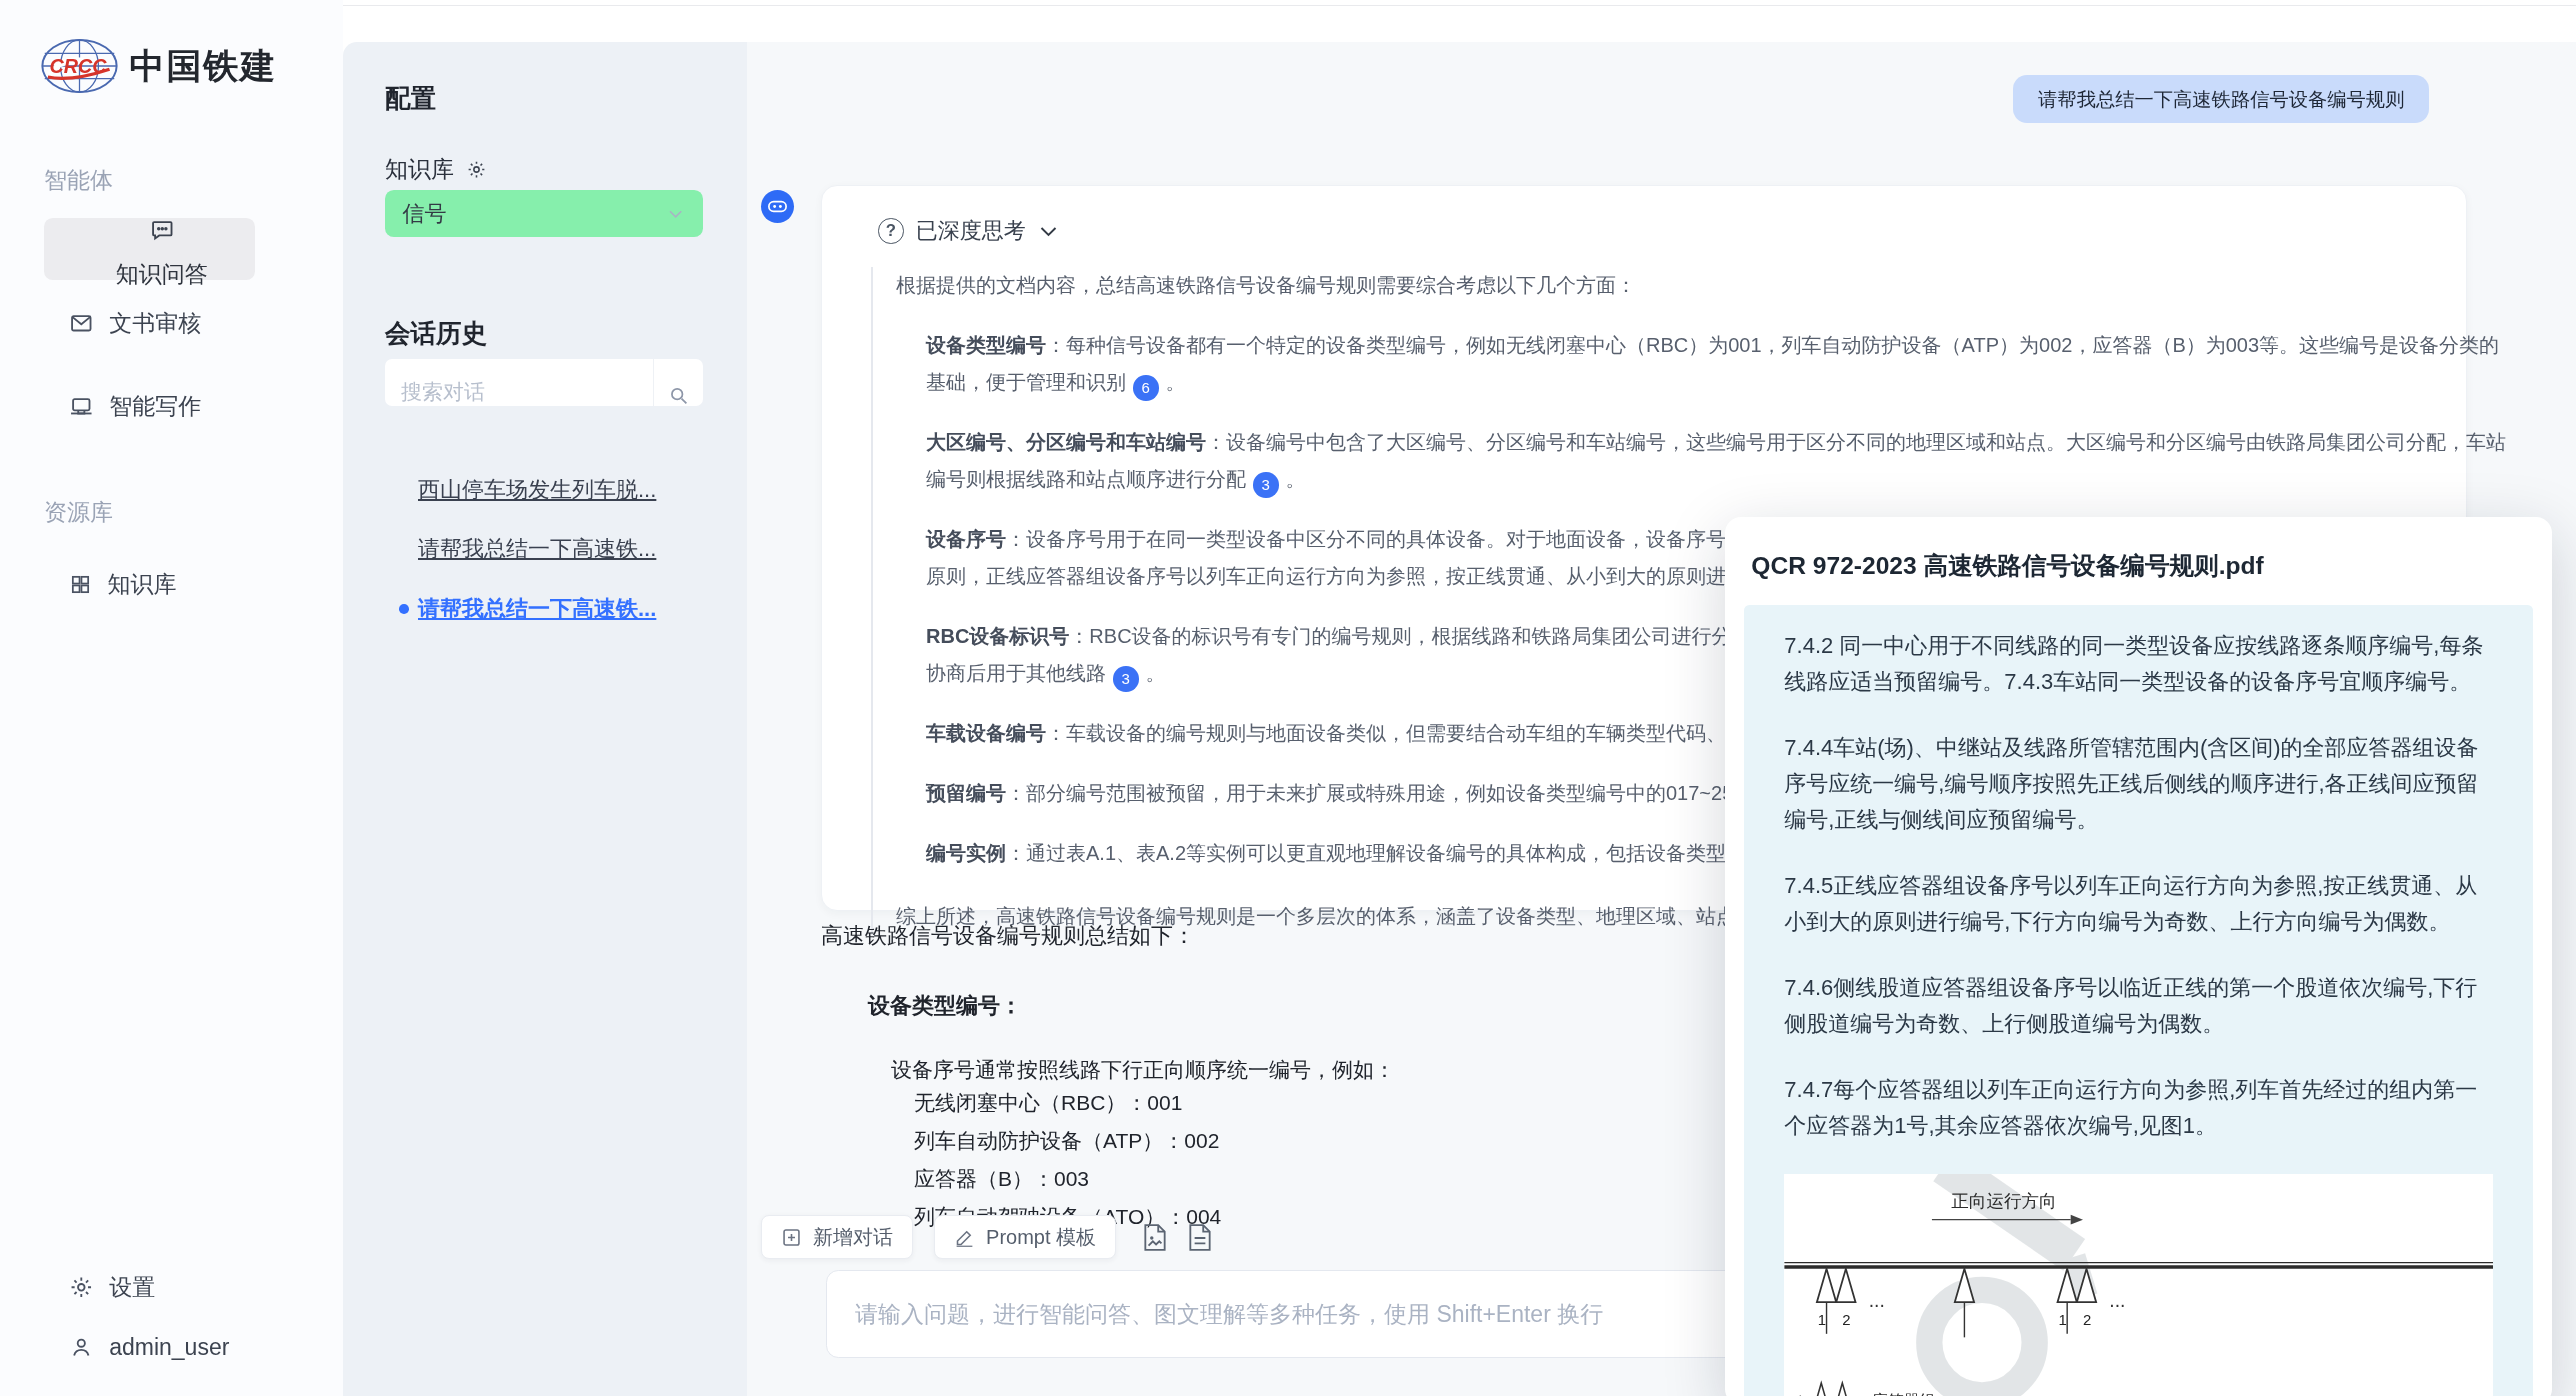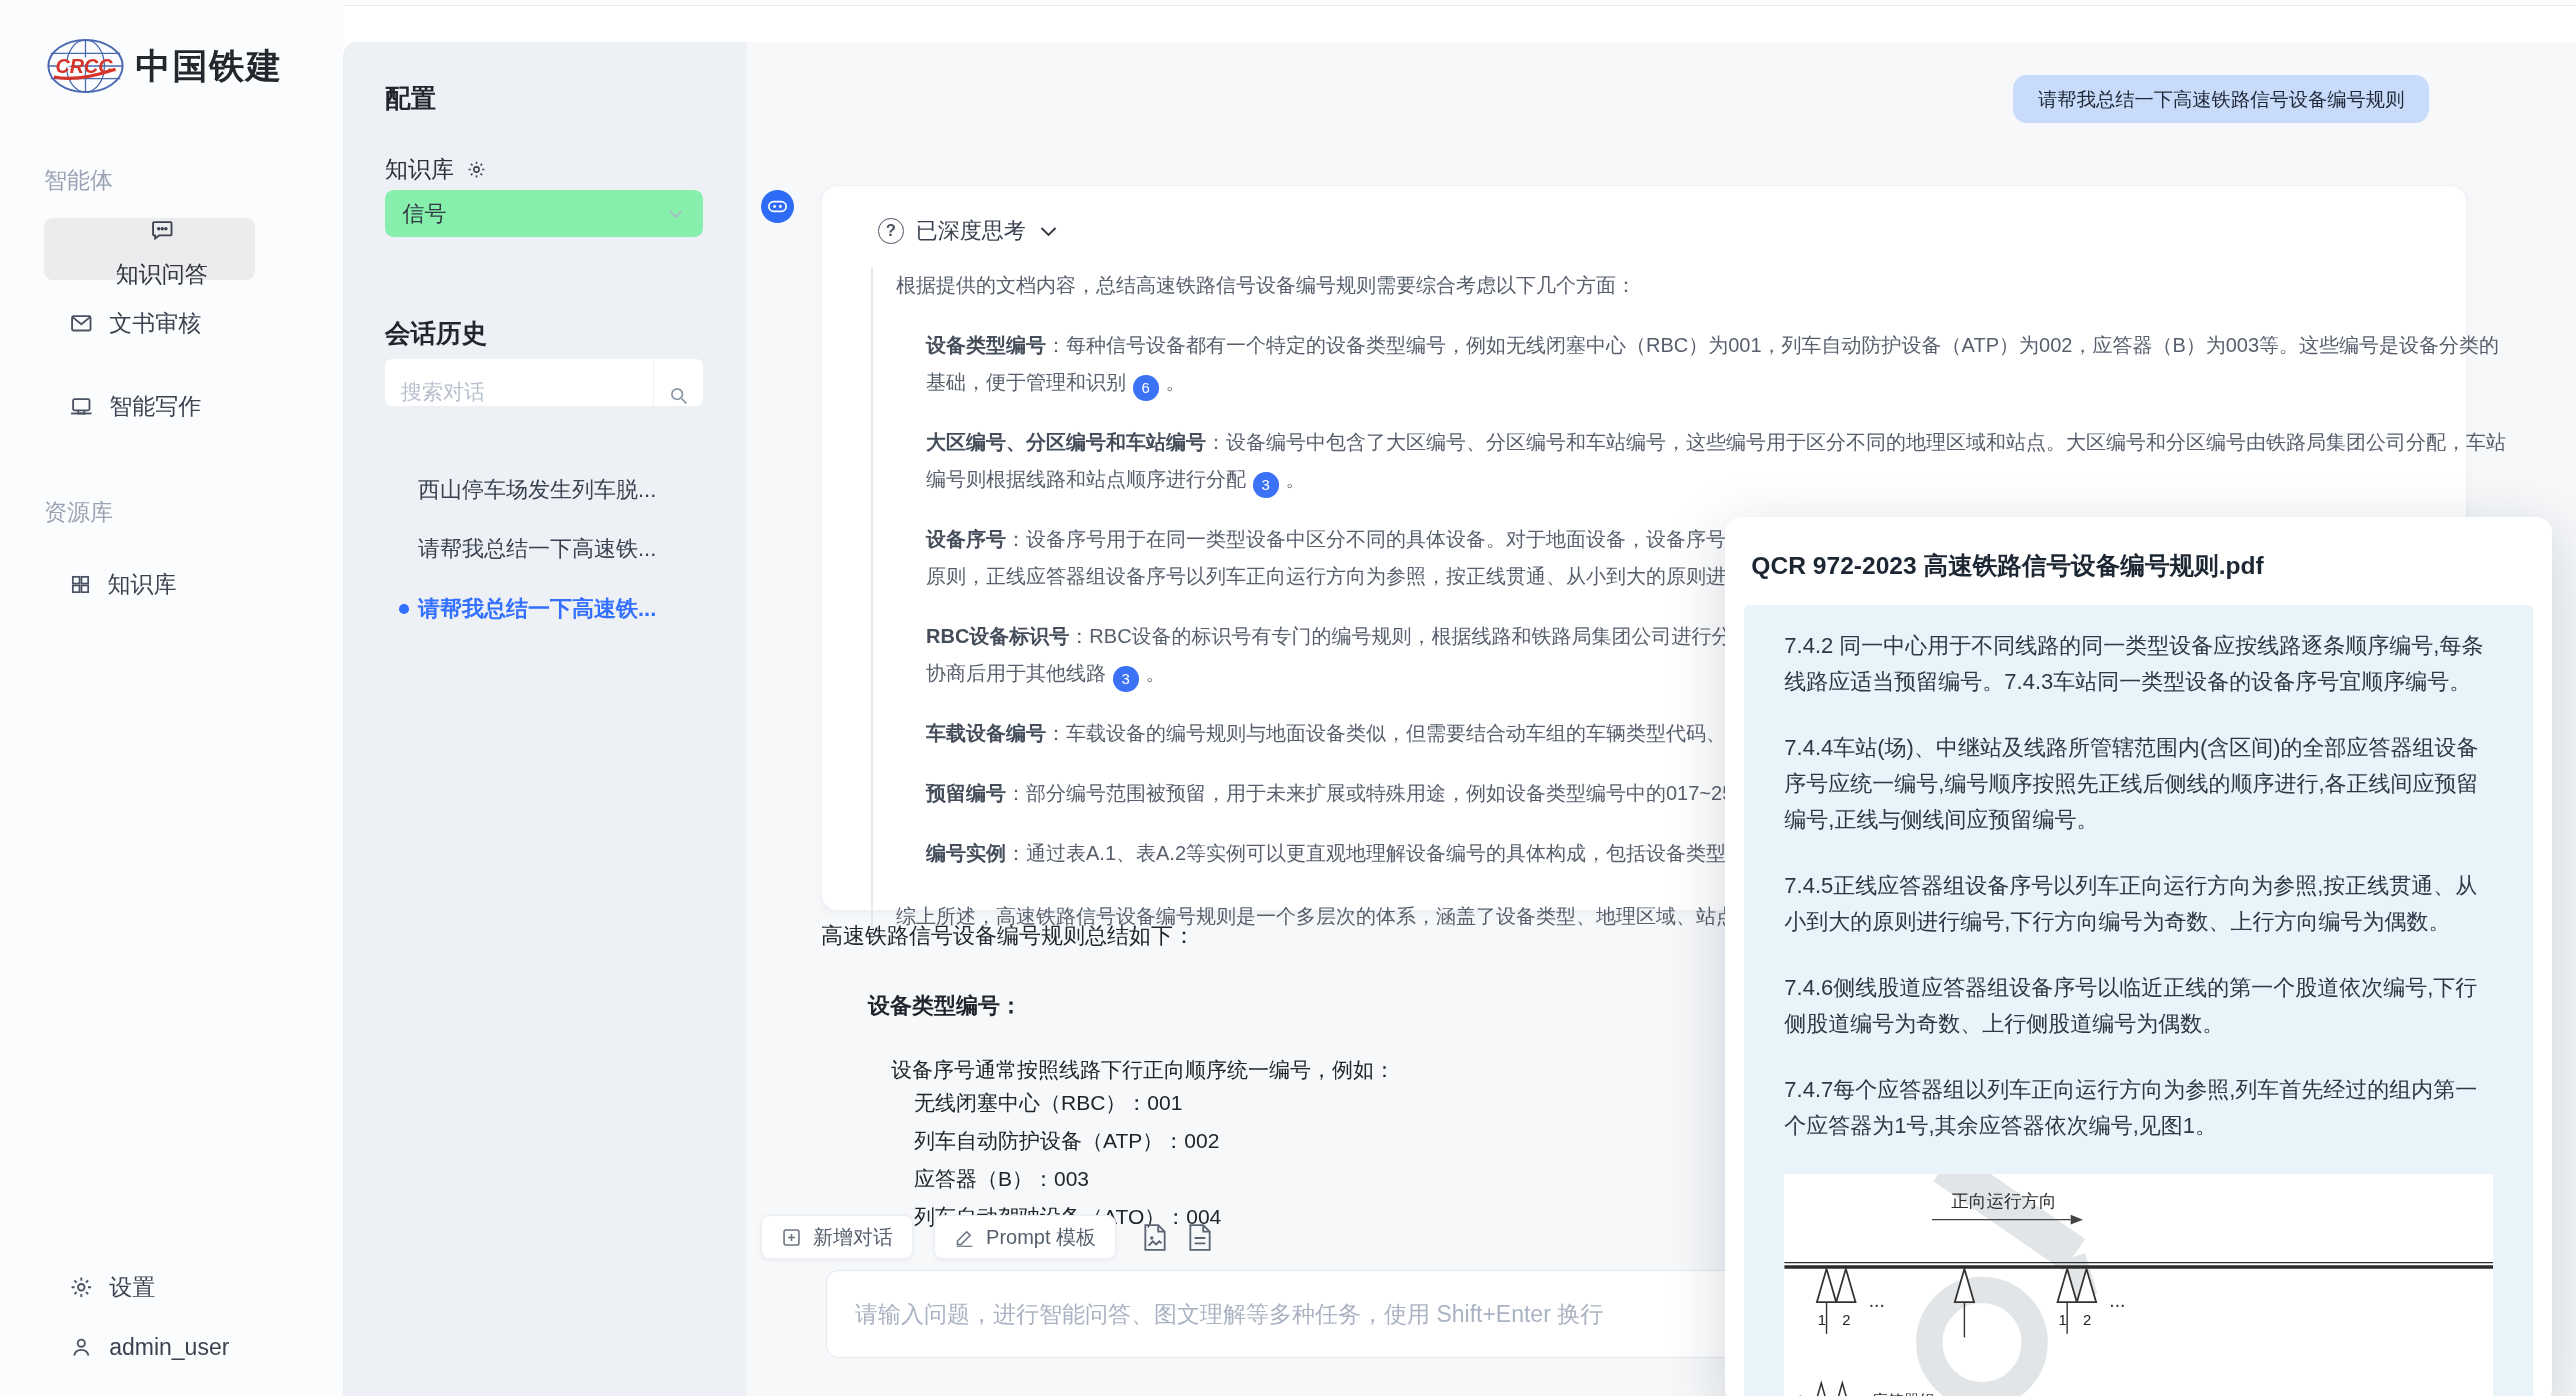--- a/index.html
+++ b/index.html
@@ -4,21 +4,21 @@
 <style>
   * { margin:0; padding:0; box-sizing:border-box; }
   html,body { width:2576px; height:1396px; overflow:hidden; background:#fff;
     font-family:"Liberation Sans","DejaVu Sans",sans-serif; color:#22262e; }
 
   
   #topline { position:absolute; left:0; top:5.3px; width:2576px; height:0.9px; background:#e9eaed; }
 
   
   #sidebar { position:absolute; left:0; top:0; width:343px; height:1396px; background:#fbfcfe; }
-  .logo-row { position:absolute; left:46px; top:37px; display:flex; align-items:center; gap:10.6px; }
+  .logo-row { position:absolute; left:40px; top:37px; display:flex; align-items:center; gap:10.6px; }
   .logo-title { font-size:35px; font-weight:bold; color:#23272e; letter-spacing:1.8px; }
   .side-section { position:absolute; left:44px; font-size:23px; color:#9aa3b5; }
   .side-item { position:absolute; left:44px; width:211px; height:56px; display:flex; align-items:center;
     gap:16px; padding-left:24.6px; border-radius:8.8px; font-size:23px; color:#3c4350; cursor:pointer; }
   .side-item.active { background:#ececef; color:#2f343e; height:62px;flex-direction:column; }
   .side-item svg { flex:0 0 auto; }
 
   
   #config { position:absolute; left:343px; top:42px; width:404px; height:1354px;
     background:#edf1f6; border-radius:14px 0 0 0; }
@@ -27,21 +27,21 @@
     font-size:23px; color:#2a303c; }
   #kb-select { position:absolute; left:42px; top:148px; width:318px; height:47px; background:#86efac;
     border-radius:8.8px; display:flex; align-items:center; padding:0 17.6px; font-size:22px; color:#333a45; cursor:pointer; }
   #kb-select .chev { margin-left:auto; color:#a9b3c4; }
   #search-box { position:absolute; left:42px; top:317px; width:318px; height:47px; background:#fff;
     border-radius:7px; display:flex; align-items:flex-end; overflow:hidden; }
   #search-box .ph { flex:1; padding-left:16px; font-size:21px; color:#b7bfcd; }
   #search-box .sep { width:0.9px; height:47px; background:#eef1f5; }
   #search-box .mag { width:49px; display:flex; align-items:center; justify-content:center; color:#8d96a8; cursor:pointer; }
   .hist-item { position:absolute; left:42px; width:318px; height:56px; display:flex; align-items:center;
-    padding-left:33px; font-size:22px; color:#3a4150; cursor:pointer; white-space:nowrap; }
+    padding-left:33px; font-size:22px; color:#3a4150; cursor:pointer; white-space:nowrap;text-decoration:underline; }
   .hist-item.active { color:#3370ff; font-weight:bold; }
   .hist-item .dot { position:absolute; left:14px; width:9.7px; height:9.7px; border-radius:50%; background:#3370ff; }
 
   
   #main-bg { position:absolute; left:747px; top:42px; width:1829px; height:1354px; background:#f6f8fa; }
 
   #user-bubble { position:absolute; right:147px; top:75px; height:48px; background:#c9dbfb;
     border-radius:14px; display:flex; align-items:center; padding:0 24.6px; font-size:19.3px; color:#1e2736; }
 
   #avatar { position:absolute; left:761px; top:190px; width:33px; height:33px; border-radius:50%;

